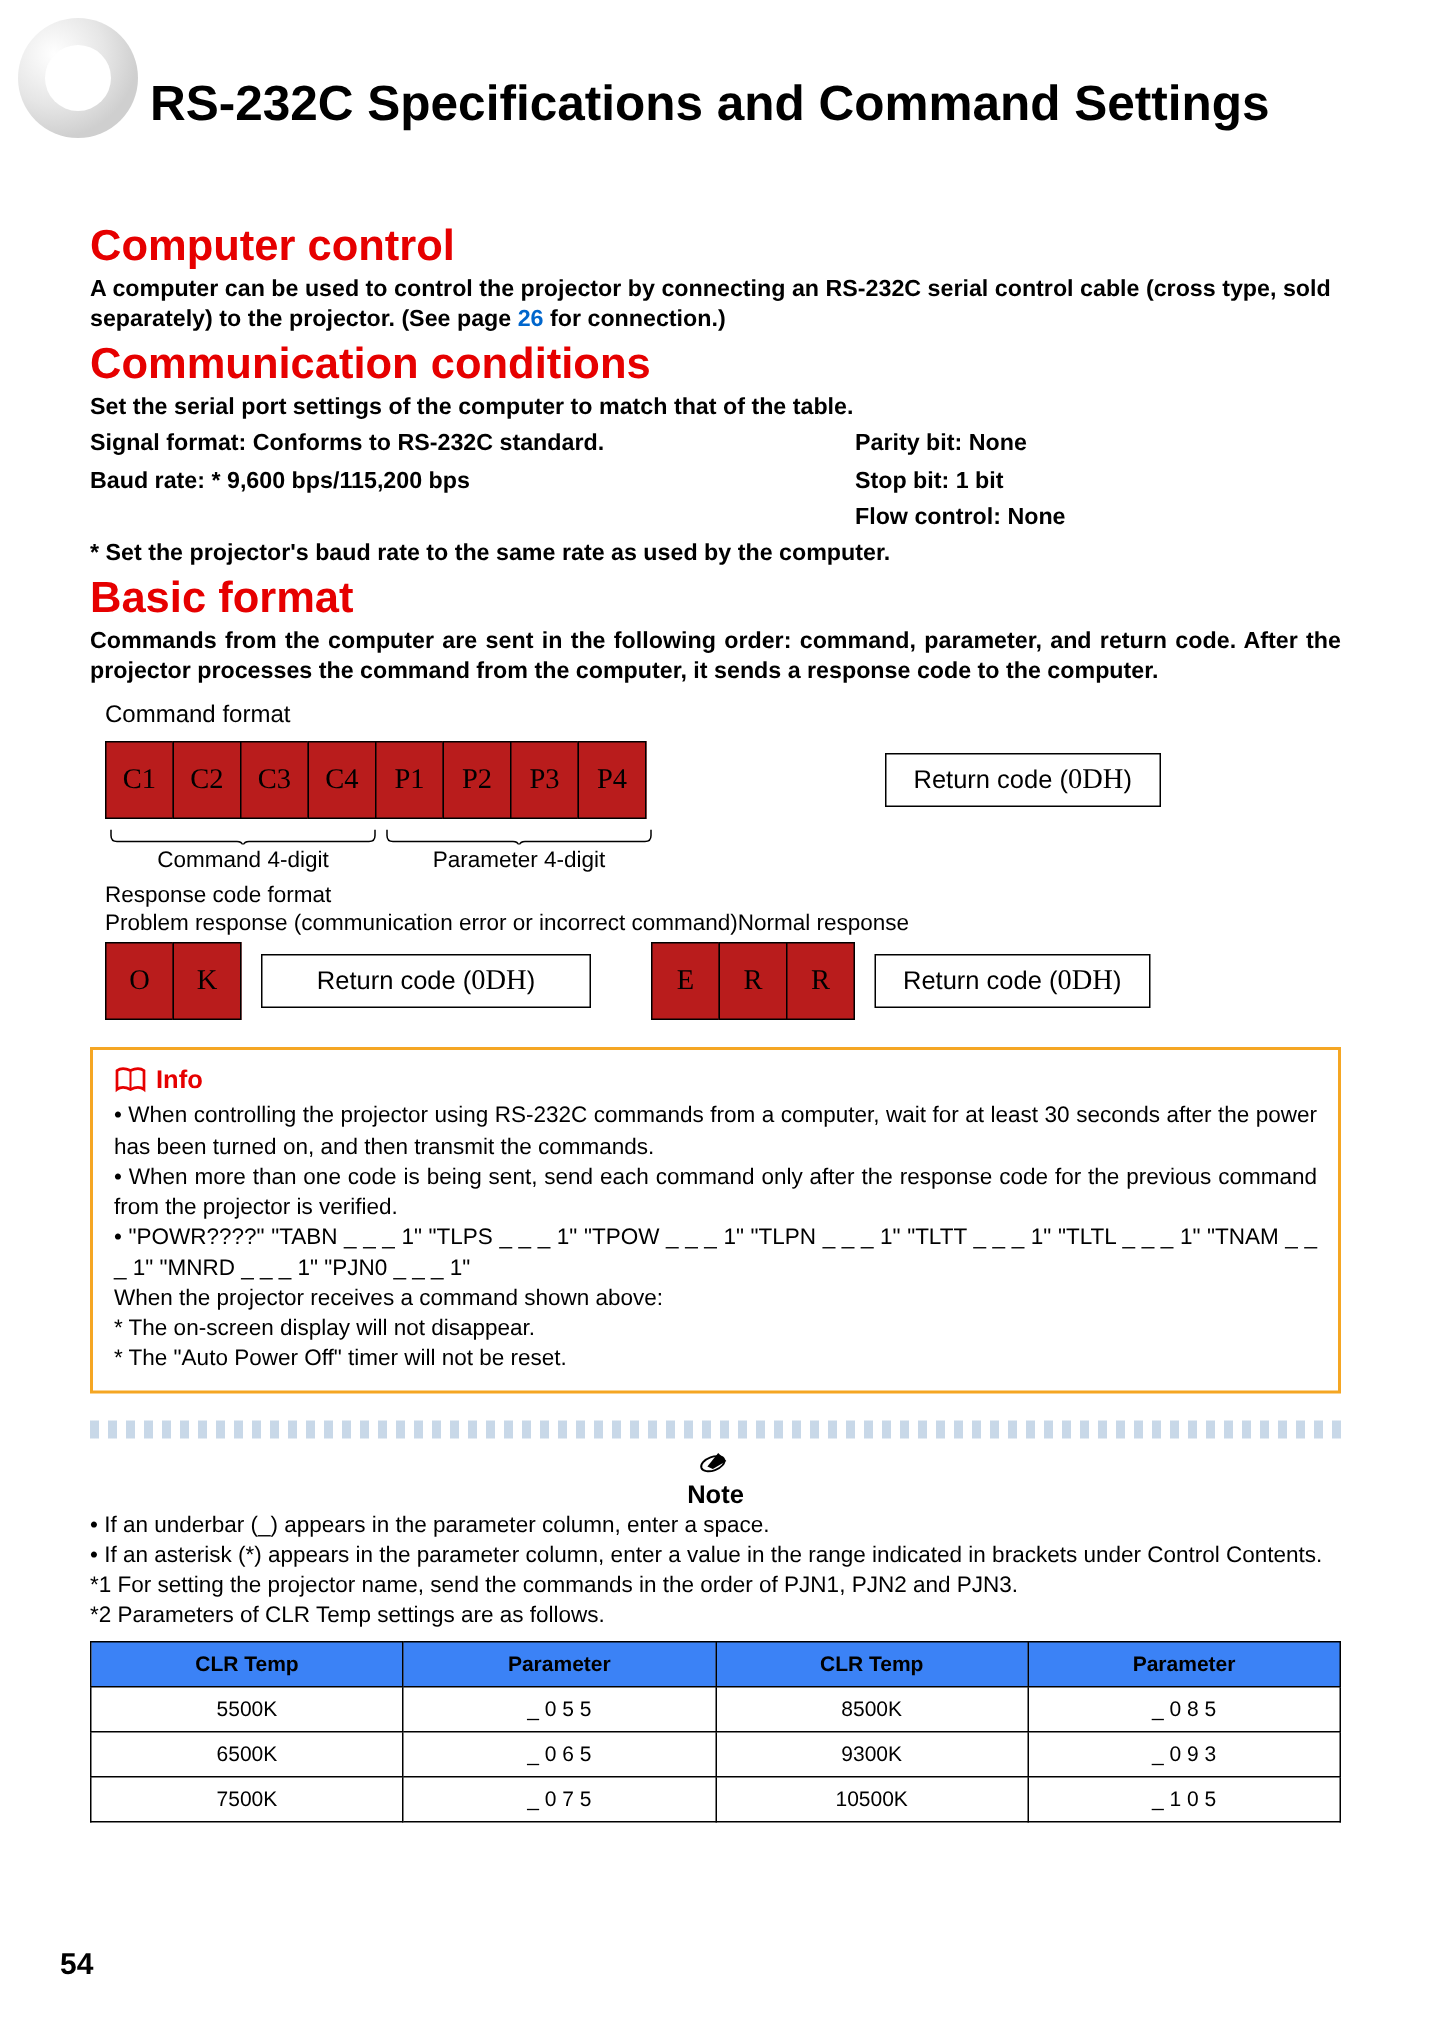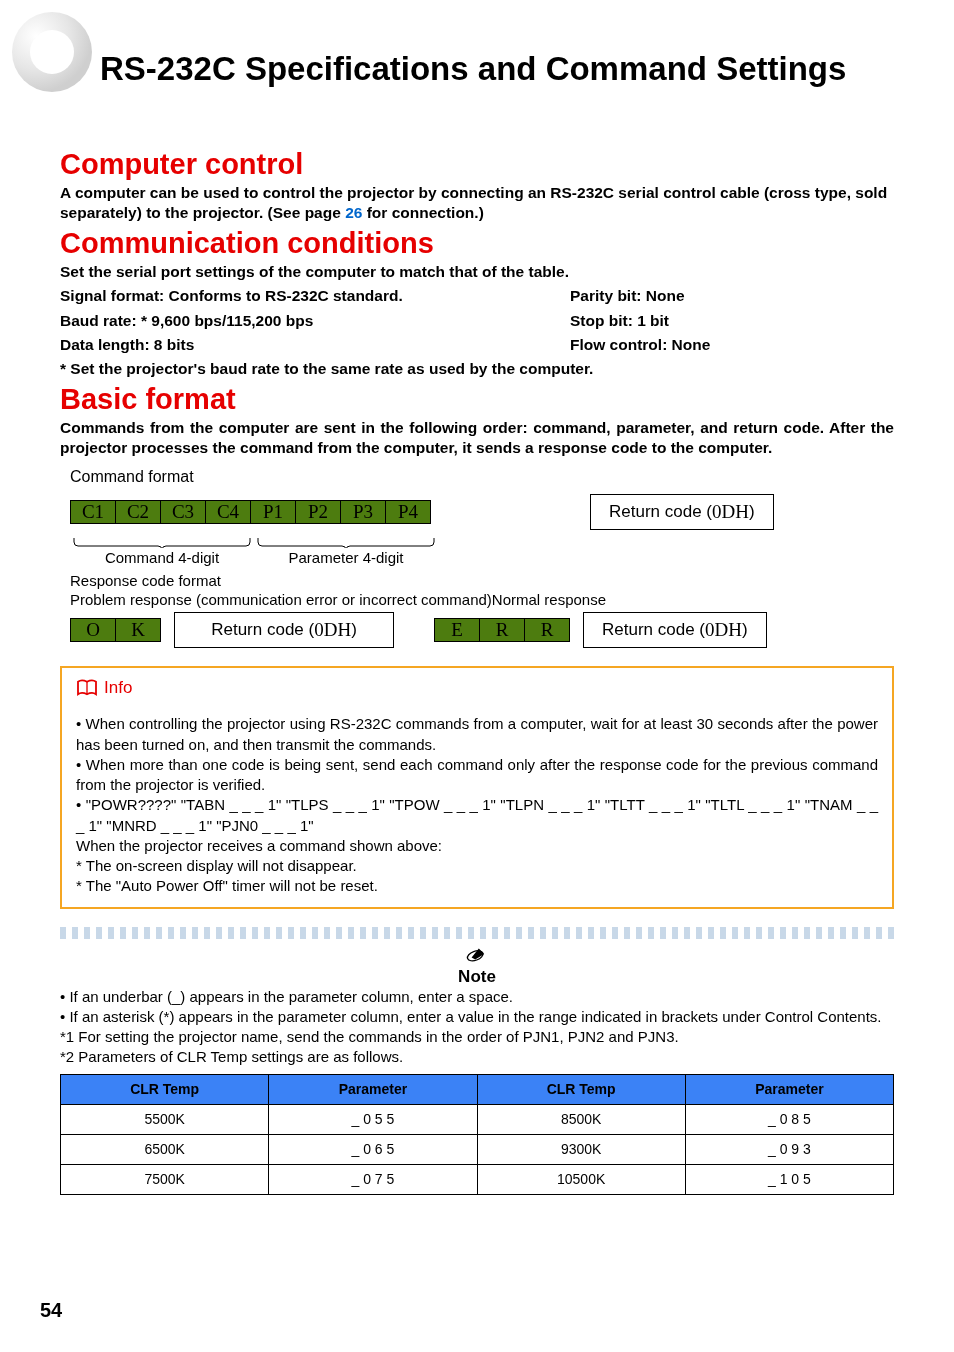--- a/index.html
+++ b/index.html
@@ -50,26 +50,26 @@
     margin-left: 10px;
   }
   .boxes-row {
     display: flex;
     align-items: center;
     gap: 0;
     margin-left: 10px;
   }
   .box {
     border: 1px solid #000;
-    width: 46px; height: 24px;
+    width: 46px; height: 52px;
     display: flex; align-items: center; justify-content: center;
     font-family: Georgia, 'Times New Roman', serif;
     font-size: 19px;
     margin-right: -1px;
-    background: #4d7c0f;
+    background: #b91c1c;
   }
   .return-box {
     border: 1px solid #000;
     height: 36px;
     display: flex; align-items: center; justify-content: center;
     font-size: 17px;
     padding: 0 18px;
     white-space: nowrap;
   }
   .return-code { font-family: Georgia, 'Times New Roman', serif; font-size: 19px; }
@@ -96,26 +96,26 @@
     margin-left: 10px;
     margin-top: 4px;
   }
   .info-box {
     border: 2px solid #f5a623;
     padding: 10px 14px 10px 14px;
     margin-top: 18px;
   }
   .info-head {
     color: #e60000;
-    font-weight: normal;
+    font-weight: bold;
     font-size: 17px;
     display: flex;
     align-items: center;
     gap: 6px;
-    margin-bottom: 16px;
+    margin-bottom: 4px;
   }
   .info-icon {
     width: 22px; height: 18px;
     display: inline-block;
   }
   .info-text {
     font-size: 15px;
     line-height: 1.35;
     text-align: justify;
   }
@@ -184,21 +184,20 @@
   <p class="body-text">
     <span>A computer can be used to control the projector by connecting an RS-232C serial control cable (cross type, sold separately) to the projector. (See page </span><span class="link">26</span><span> for connection.)</span>
   </p>
 
   <h2 class="section-h">Communication conditions</h2>
   <p class="body-text">Set the serial port settings of the computer to match that of the table.</p>
   <div class="comm-row">
     <div class="comm-left">
       <p class="body-text">Signal format: Conforms to RS-232C standard.</p>
       <p class="body-text">Baud rate: * 9,600 bps/115,200 bps</p>
-      <p class="body-text">Data length: 8 bits</p>
     </div>
     <div class="comm-right">
       <p class="body-text">Parity bit: None</p>
       <p class="body-text">Stop bit: 1 bit</p>
       <p class="body-text">Flow control: None</p>
     </div>
   </div>
   <p class="body-text">* Set the projector's baud rate to the same rate as used by the computer.</p>
 
   <h2 class="section-h">Basic format</h2>

